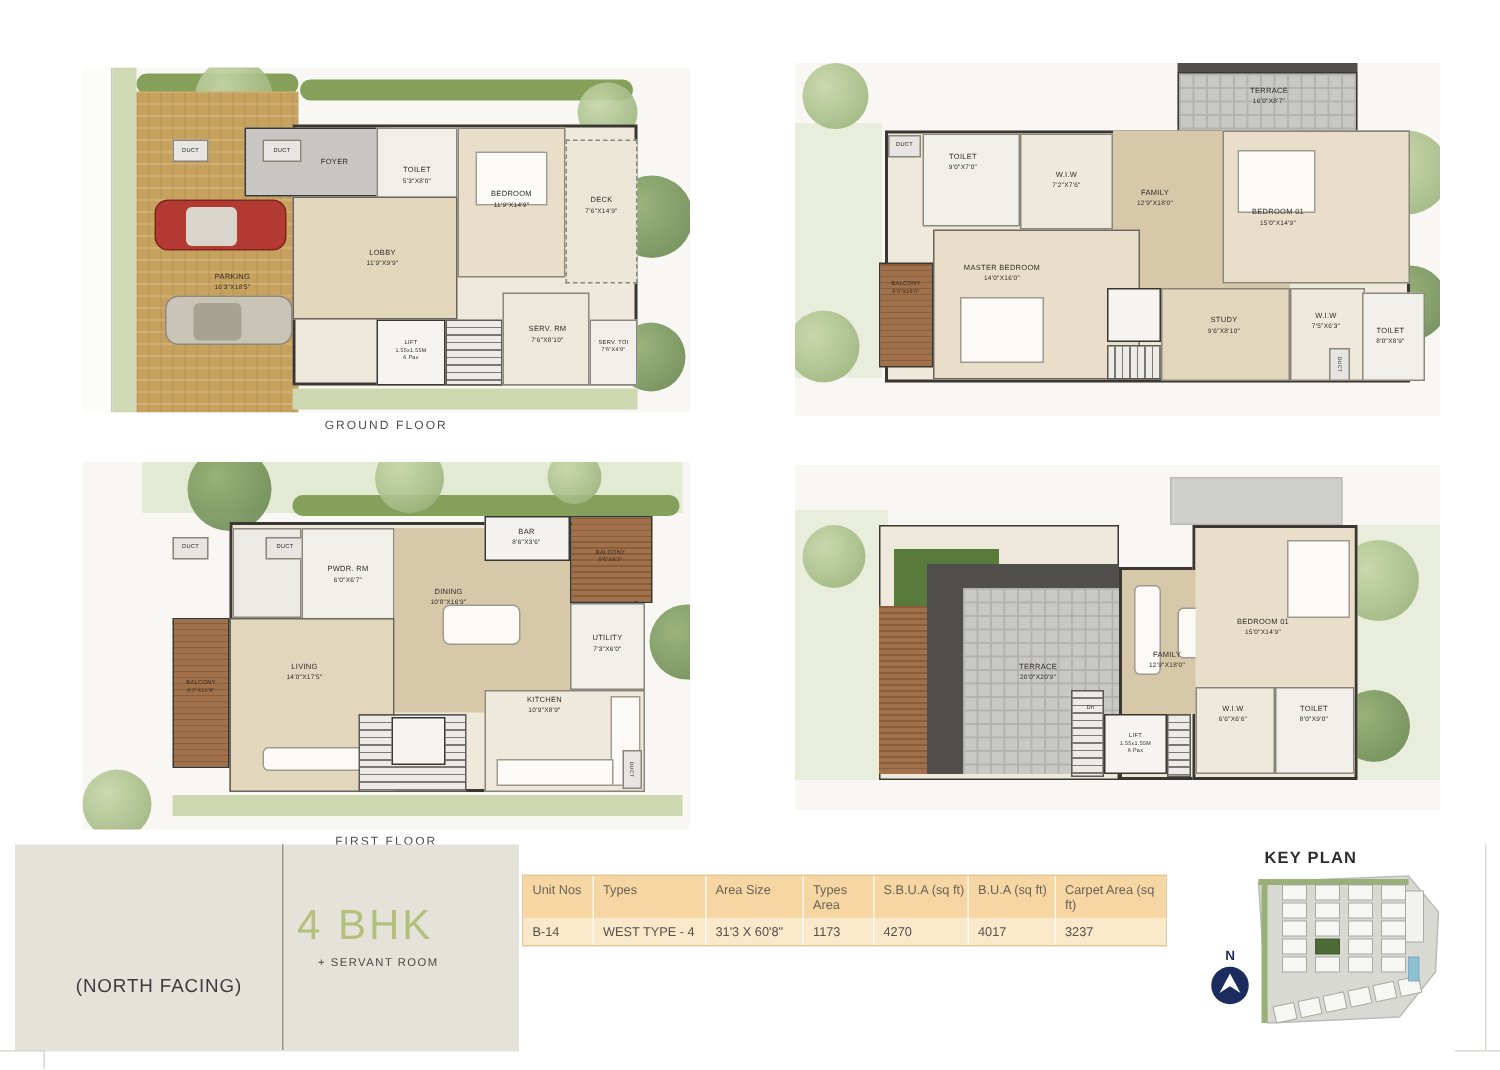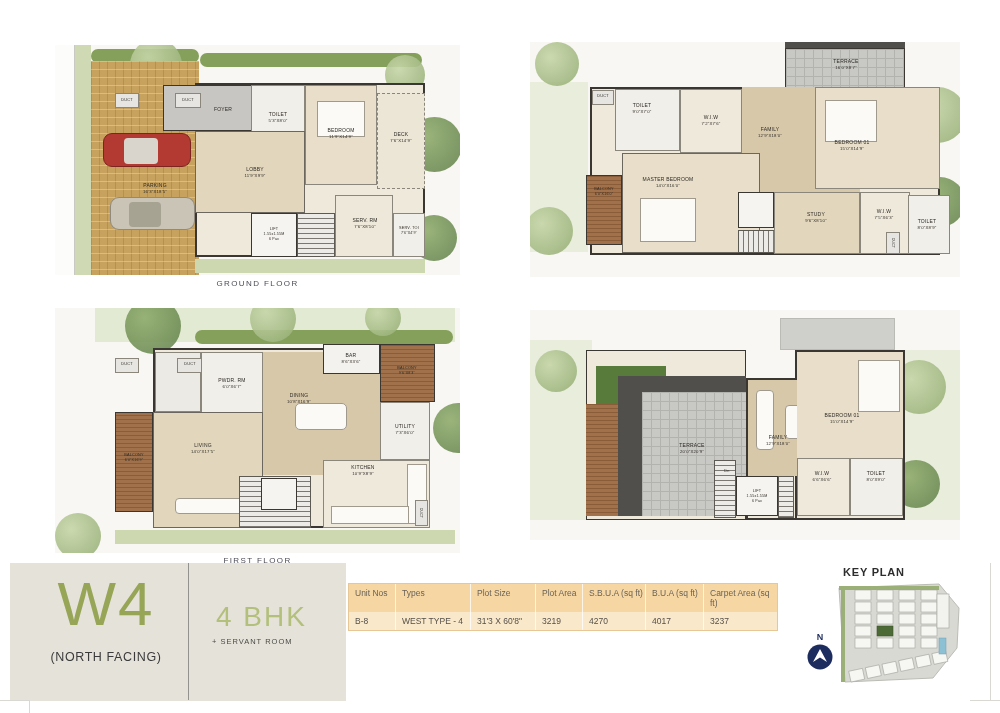--- a/index.html
+++ b/index.html
@@ -29,21 +29,21 @@
   .rl.sm .rd{font-size:3.6px;}
   .rl.rot{transform:translate(-50%,-50%) rotate(90deg);font-size:3.4px;}
   .caption{position:absolute;text-align:center;font-size:8px;letter-spacing:1.4px;color:#4c4c57;font-weight:500;}
   .mark{position:absolute;background:#d9d8d3;}
   
   #brandPanel{position:absolute;left:10px;top:563px;width:336px;height:138px;background:#e5e2da;}
   #unitCode{position:absolute;left:26px;top:570px;width:160px;text-align:center;font-size:62px;font-weight:500;
             color:#97a557;letter-spacing:2px;line-height:1.1;}
   #facing{position:absolute;left:26px;top:650px;width:160px;text-align:center;font-size:12.5px;color:#3b3b3b;letter-spacing:.6px;}
   #brandDivider{position:absolute;left:188px;top:563px;width:1px;height:137px;background:#93938d;}
-  #unitType{position:absolute;left:216px;top:601px;font-size:28px;color:#b3c07c;letter-spacing:2px;}
+  #unitType{position:absolute;left:198px;top:601px;font-size:28px;color:#b3c07c;letter-spacing:2px;}
   #unitTypeSub{position:absolute;left:212px;top:637px;font-size:7.5px;letter-spacing:1px;color:#4a4a45;}
   #specTable{position:absolute;left:348px;top:583px;width:428px;border:1px solid #e6c795;font-size:8.5px;}
   .trow{display:flex;}
   .trow.head{background:#f6d7a4;color:#6a6257;}
   .trow.body{background:#f9e8c9;color:#55504a;}
   .tcell{box-sizing:border-box;padding:4px 0 4px 6px;border-right:1px solid rgba(255,255,255,.75);}
   .c0{width:47px;} .c1{width:75px;} .c2{width:65px;} .c3{width:47px;} .c4{width:63px;} .c5{width:58px;} .c6{width:73px;border-right:none;}
   #keyPlanTitle{position:absolute;left:843px;top:566px;font-size:11px;font-weight:bold;color:#2d2d2d;letter-spacing:.8px;}
   #compassN{position:absolute;left:806px;top:632px;width:28px;text-align:center;font-size:9px;font-weight:bold;color:#1d2c5e;}
 </style>
@@ -330,41 +330,40 @@
         <span>W.I.W</span>
         <span class="rd">6'6"X6'6"</span>
       </div>
     <div class="rl" style="left:346px;top:166px;">
         <span>TOILET</span>
         <span class="rd">8'0"X9'0"</span>
       </div>
   </div>
 
   <div id="brandPanel"></div>
-  <div id="unitCode">W4</div>
   <div id="facing">(NORTH FACING)</div>
   <div id="brandDivider"></div>
   <div id="unitType">4 BHK</div>
   <div id="unitTypeSub">+ SERVANT ROOM</div>
 
   <div id="specTable">
     <div class="trow head">
       <div class="tcell c0">Unit Nos</div>
       <div class="tcell c1">Types</div>
-      <div class="tcell c2">Plot Size</div>
-      <div class="tcell c3">Plot Area</div>
+      <div class="tcell c2">Area Size</div>
+      <div class="tcell c3">Types Area</div>
       <div class="tcell c4">S.B.U.A (sq ft)</div>
       <div class="tcell c5">B.U.A (sq ft)</div>
       <div class="tcell c6">Carpet Area (sq ft)</div>
     </div>
     <div class="trow body">
-      <div class="tcell c0">B-8</div>
+      <div class="tcell c0">B-14</div>
       <div class="tcell c1">WEST TYPE - 4</div>
       <div class="tcell c2">31'3 X 60'8"</div>
-      <div class="tcell c3">3219</div>
+      <div class="tcell c3">1173</div>
       <div class="tcell c4">4270</div>
       <div class="tcell c5">4017</div>
       <div class="tcell c6">3237</div>
     </div>
   </div>
 
   <div id="keyPlanTitle">KEY PLAN</div>
   <div class="abs" style="left:833px;top:582px;width:130px;height:110px;">
     <svg width="130" height="110" viewBox="0 0 130 110">
       <polygon points="6,6 106,2 126,26 124,66 100,96 12,100" fill="#d9d9d3" stroke="#bcbcb6" stroke-width="1"></polygon>

